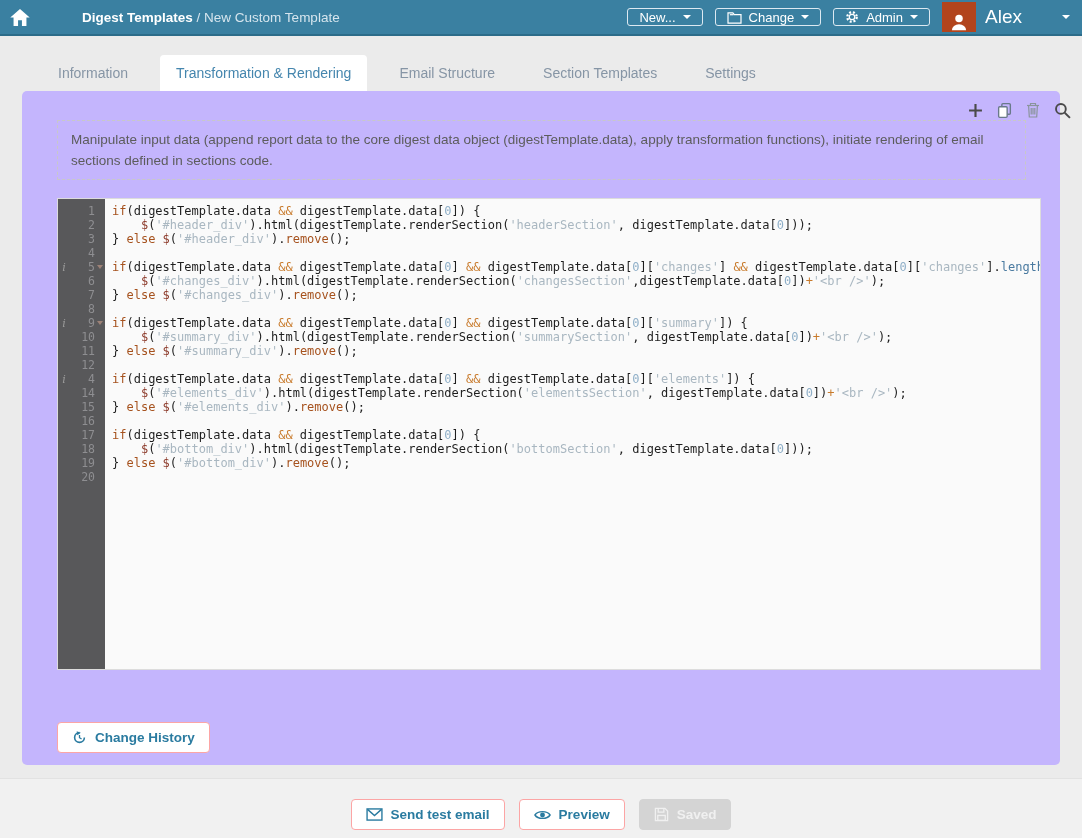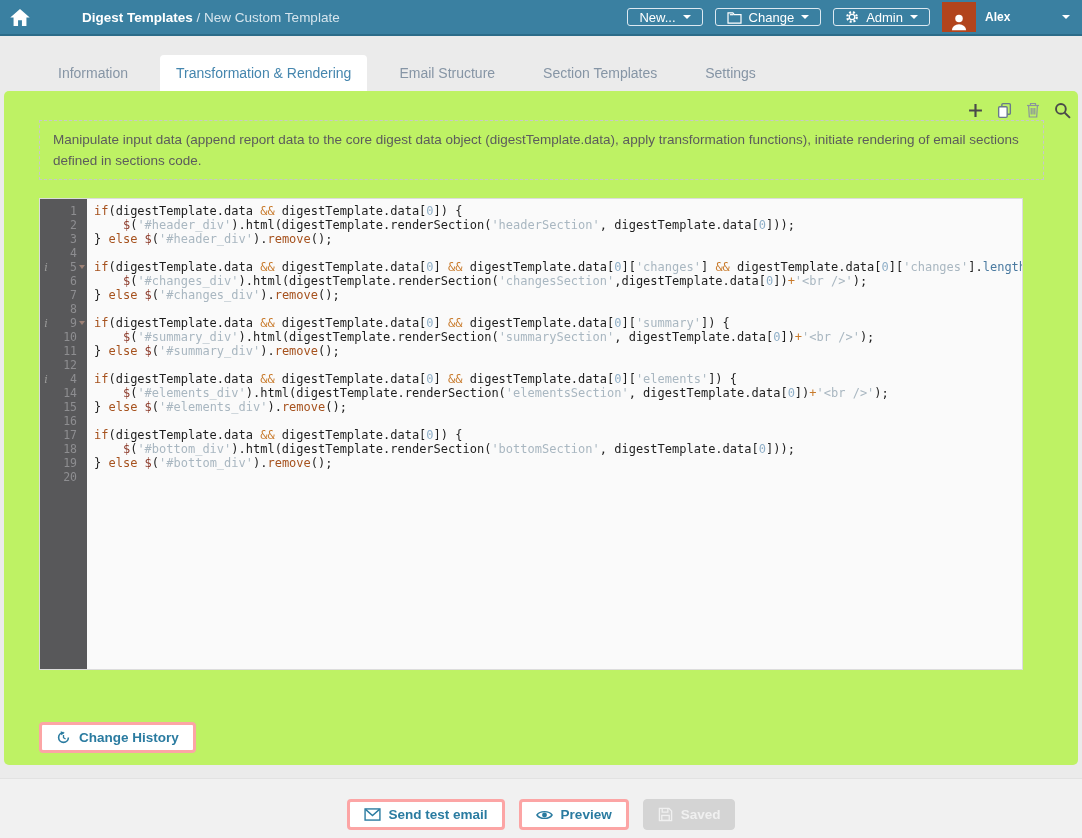--- a/index.html
+++ b/index.html
@@ -14,33 +14,33 @@
   .crumb b { font-weight:bold; }
   .crumb .sep, .crumb .sec { color:#d6e5ee; font-weight:normal; }
   .nav-right { margin-left:auto; display:flex; align-items:center; gap:12px; }
   .nav-btn { display:flex; align-items:center; gap:7px; height:18px; padding:0 11px;
              border:1px solid #dce9f1; border-radius:3px; background:transparent;
              color:#fff; font-size:13px; cursor:pointer; font-family:inherit; }
   .caret { width:0; height:0; border-left:4px solid transparent; border-right:4px solid transparent;
            border-top:4px solid #fff; display:inline-block; }
   .user-box { display:flex; align-items:center; gap:9px; width:132px; cursor:pointer; }
   .avatar { width:34px; height:30px; background:#b2441c; display:flex; align-items:flex-end; justify-content:center; }
-  .user-name { font-size:12px; font-weight:bold; }
+  .user-name { font-size:19px; font-weight:normal; }
   .user-box .caret { margin-left:auto; margin-right:4px; }
 
   
   .tabbar { height:55px; display:flex; align-items:flex-end; padding-left:42px; position:relative; }
   .tab { height:36px; line-height:36px; padding:0 16px; margin-right:16px; font-size:14px;
          color:#8695a5; cursor:pointer; border-radius:4px 4px 0 0; }
   .tab.active { background:#fff; color:#4586ae; }
   .tab-tools { position:absolute; right:10px; top:64px; display:flex; align-items:center; gap:9px; }
   .tool-ic { width:20px; height:20px; display:flex; align-items:center; justify-content:center; cursor:pointer; }
 
   
-  .panel { margin:0 4px; background:#bef264; border-radius:5px; padding:29px 34px 12px 35px; min-height:666px; }
+  .panel { margin:0 22px; background:#c4b5fd; border-radius:5px; padding:29px 34px 12px 35px; min-height:666px; }
   .desc-box { border:1px dashed #c8c8c8; padding:8px 13px; font-size:13.5px; line-height:21px;
               color:#5c5c5c; }
 
   
   .editor { margin-top:18px; width:984px; height:472px; border:1px solid #dcdcdc;
             background:#fafafa; display:flex; overflow:hidden; }
   .gutter { width:47px; background:#58585a; flex:none; padding-top:5px; cursor:pointer; }
   .gut-row { height:14px; display:flex; align-items:center;
              font:11.5px "DejaVu Sans Mono",monospace; }
   .gut-marker { width:12px; text-align:center; color:#9a9a9a; font-style:italic;
@@ -51,21 +51,21 @@
                         border-right:3.5px solid transparent; border-top:4.5px solid #9d8277; }
   .codearea { flex:1; padding:5px 0 0 7px; overflow:hidden; cursor:text; }
   .code-row { height:14px; line-height:14px; white-space:pre;
               font:12px "DejaVu Sans Mono",monospace; color:#1e1e1e; }
   .tk-k { color:#a6521e; } .tk-o { color:#c87a2b; } .tk-s { color:#a9b7c1; }
   .tk-n { color:#8fafc8; } .tk-d { color:#8c3a2a; } .tk-v { color:#4a7aa0; }
   .tk-p { color:#1e1e1e; }
 
   
   .btn-outline { display:inline-flex; align-items:center; gap:8px; background:#fff;
-                 border:3px solid #fca5a5; border-radius:4px; color:#2a7ba0;
+                 border:1px solid #fca5a5; border-radius:4px; color:#2a7ba0;
                  font-weight:bold; font-size:13.5px; padding:0 14px; height:31px;
                  cursor:pointer; font-family:inherit; }
   .chg-btn { margin-top:52px; }
 
   
   .footer { margin:13px 0 0 0; height:68px; background:#f1f1f1; border-top:1px solid #e2e2e2;
             display:flex; align-items:center; justify-content:center; gap:14px; padding-top:4px; }
   .btn-disabled { display:inline-flex; align-items:center; gap:8px; background:#d4d4d4;
                   border:1px solid #d4d4d4; border-radius:4px; color:#f0f0f0;
                   font-weight:bold; font-size:13.5px; padding:0 14px; height:31px;

